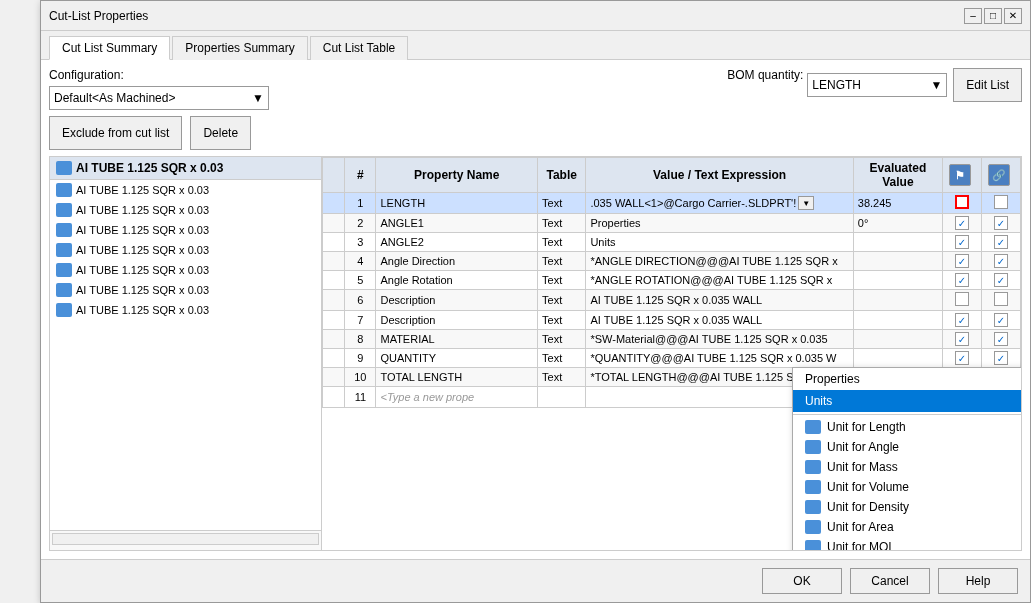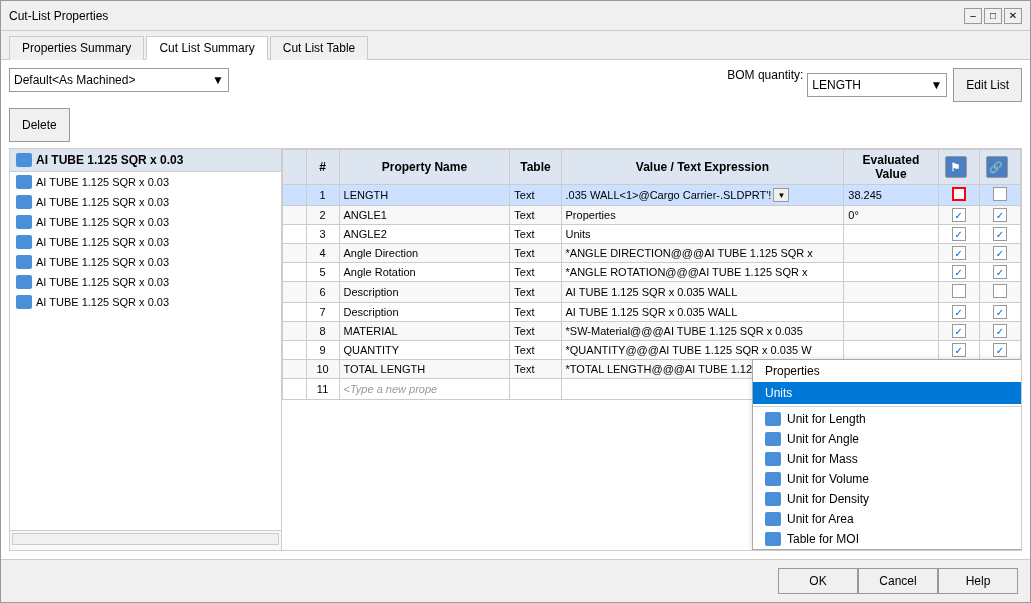--- a/index.html
+++ b/index.html
@@ -14,20 +14,21 @@
     }
     .window {
       width: 1031px;
       height: 603px;
       background: #0ea5e9;
       border: 1px solid #999;
       box-shadow: 2px 2px 8px rgba(0,0,0,0.3);
       display: flex;
       flex-direction: column;
       position: relative;
+      margin-left: 40px;
     }
     .title-bar {
       background: #f0f0f0;
       border-bottom: 1px solid #ccc;
       padding: 6px 8px;
       display: flex;
       align-items: center;
       justify-content: space-between;
       height: 30px;
     }
@@ -309,20 +310,21 @@
       border-radius: 2px;
     }
     .red-outline {
       outline: 2px solid red;
       outline-offset: -2px;
     }
     .footer-bar {
       display: flex;
       align-items: center;
       justify-content: flex-end;
+      gap: 8px;
       padding: 8px 12px;
       background: #f0f0f0;
       border-top: 1px solid #ccc;
     }
     .footer-btn {
       width: 80px;
       height: 26px;
       border: 1px solid #999;
       background: #f0f0f0;
       font-size: 12px;
@@ -357,49 +359,51 @@
   <div class="title-bar">
     <span class="title-bar-title">Cut-List Properties</span>
     <div class="title-bar-controls">
       <button class="title-btn">–</button>
       <button class="title-btn">□</button>
       <button class="title-btn">✕</button>
     </div>
   </div>
 
   <div class="tab-bar">
+    <div class="tab active">Cut List Summary</div>
     <div class="tab">Properties Summary</div>
-    <div class="tab active">Cut List Summary</div>
     <div class="tab">Cut List Table</div>
   </div>
 
   <div class="content-area">
 
     <div class="top-controls">
       <div class="left-controls">
+        <span class="label-text">Configuration:</span>
         <div class="config-dropdown">
           <span>Default&lt;As Machined&gt;</span>
           <span>▼</span>
         </div>
       </div>
       <div class="right-controls">
         <div style="display:flex;flex-direction:row;gap:4px;">
           <span class="label-text">BOM quantity:</span>
           <div style="display:flex;gap:6px;align-items:center;">
             <div class="bom-dropdown">
               <span>LENGTH</span>
               <span>▼</span>
             </div>
             <button class="btn">Edit List</button>
           </div>
         </div>
       </div>
     </div>
 
     <div class="action-bar">
+      <button class="btn">Exclude from cut list</button>
       <button class="btn">Delete</button>
     </div>
 
     <div class="main-panel">
 
       <div class="left-panel">
         <div class="left-panel-header">
           <span class="tube-icon"></span>
           <span>AI TUBE 1.125 SQR x 0.03</span>
         </div>
@@ -629,21 +633,21 @@
             <span>Unit for Density</span>
             <div class="checkbox" style="margin-left:auto;"></div>
           </div>
           <div class="popup-menu-item unit-item">
             <span class="unit-icon"></span>
             <span>Unit for Area</span>
             <div class="checkbox checked" style="margin-left:auto;"></div>
           </div>
           <div class="popup-menu-item unit-item">
             <span class="unit-icon"></span>
-            <span>Table for MOI</span>
+            <span>Unit for MOI</span>
             <div class="checkbox checked" style="margin-left:auto;"></div>
           </div>
 
         </div>
       </div>
     </div>
   </div>
 
   <div class="footer-bar">
     <button class="footer-btn">OK</button>

